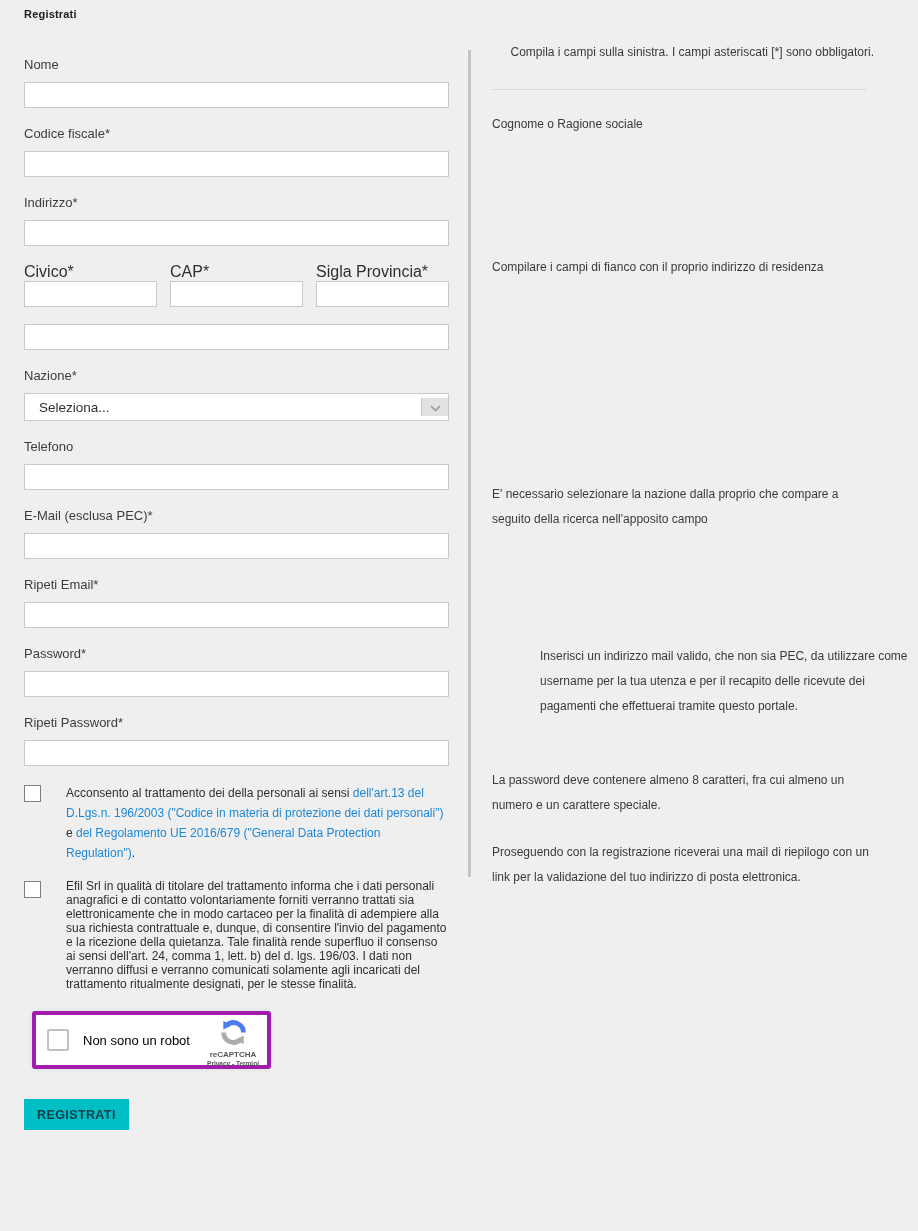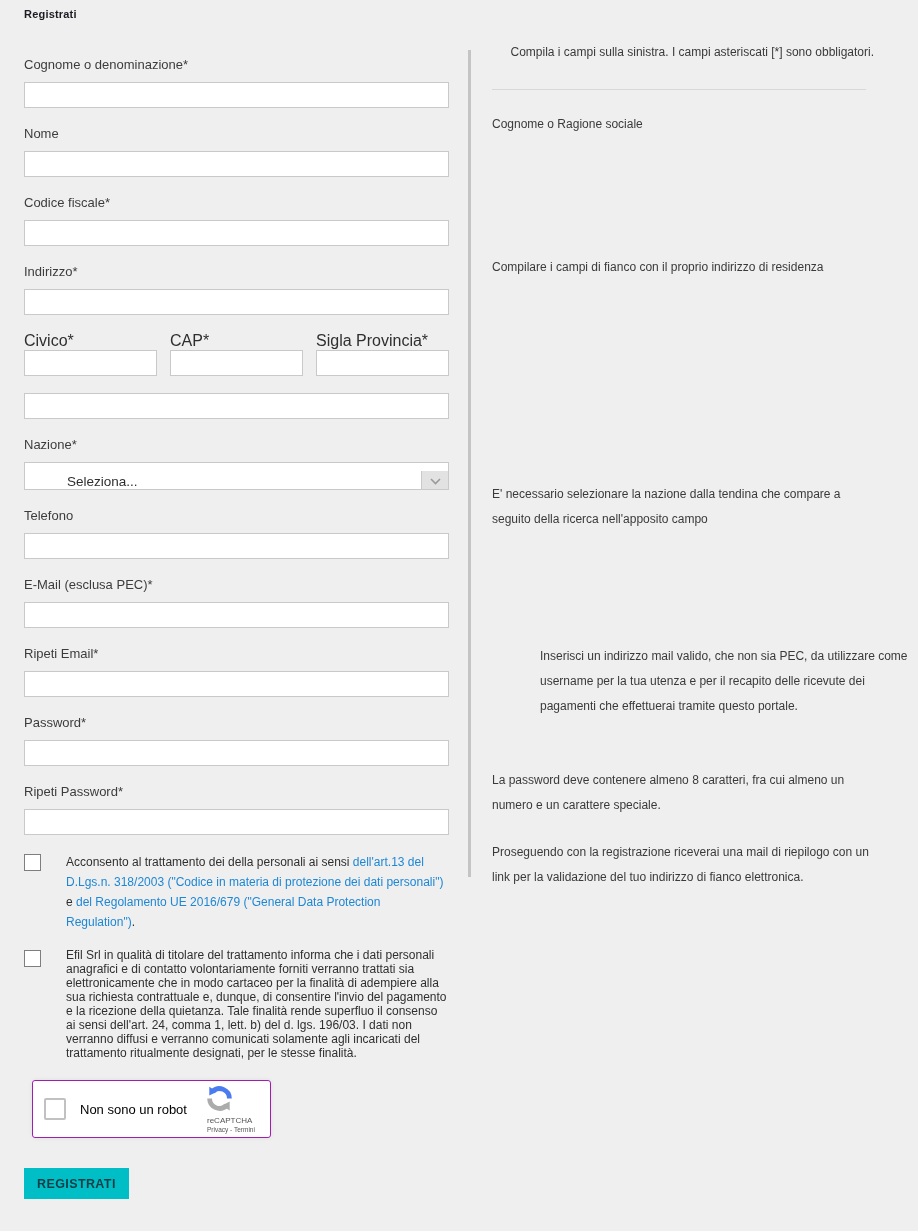--- a/index.html
+++ b/index.html
@@ -29,50 +29,50 @@
     padding: 0 8px; font-size: 13px; color: #333;
     font-family: "Liberation Sans", sans-serif;
     outline: none; display: block;
   }
   .row3 { display: flex; justify-content: space-between; margin-bottom: 17px; }
   .row3 .col { width: 133px; }
   
   .selectbox {
     height: 28px; box-sizing: border-box;
     border: 1px solid #c9c9c9; background: #fff;
-    display: flex; align-items: flex-end; cursor: pointer; padding-left: 28px;
+    display: flex; align-items: center; cursor: pointer;
   }
   .select-text { flex: 1; display: flex; align-items: center; padding-left: 14px; font-size: 13.5px; color: #2f2f2f; }
   .select-arrow {
     width: 26px; background: #e2e2e2; border-left: 1px solid #c9c9c9;
     display: flex; align-items: center; justify-content: center;
   }
   
   .cbrow { display: flex; }
   .cbrow.first { margin-bottom: 16px; }
   .cbox {
     width: 15px; height: 15px; flex: none; margin-top: 2px;
     border: 1px solid #7e7e7e; background: #fff; cursor: pointer;
   }
   .cbtext { margin-left: 25px; font-size: 12px; line-height: 20px; color: #2f2f2f; }
   .cbtext.dense { line-height: 14px; }
   .cblink { color: #1e87d5; cursor: pointer; text-decoration: none; }
   
   .captcha {
     margin: 20px 0 0 8px; width: 239px; height: 58px; box-sizing: border-box;
-    background: #fff; border: 1px solid #a21caf; border-radius: 3px;
+    background: #fff; border: 4px solid #a21caf; border-radius: 3px;
     box-shadow: 0 0 4px rgba(0,0,0,0.08);
     display: flex; align-items: center; position: relative;
   }
   .cap-check {
     width: 22px; height: 22px; box-sizing: border-box; margin-left: 11px;
     border: 2px solid #c1c1c1; border-radius: 2px; background: #fff; cursor: pointer;
   }
   .cap-label { margin-left: 14px; font-size: 13px; color: #000; }
-  .cap-brand { position: absolute; right: 5px; top: 5px; width: 58px; text-align: left; }
+  .cap-brand { position: absolute; right: 5px; top: 5px; width: 58px; text-align: center; font-weight: bold; }
   .cap-brand-name { font-size: 8px; color: #555; margin-top: 1px; }
   .cap-brand-links { font-size: 6.5px; color: #555; margin-top: 1px; }
   
   .submit-btn {
     margin-top: 30px; display: inline-block; border: none; cursor: pointer;
     background: #00bec6; color: #103e47;
     font-family: "Liberation Sans", sans-serif;
     font-size: 12.5px; font-weight: bold; letter-spacing: 0.4px;
     padding: 9px 13px 8px 13px;
   }
@@ -89,24 +89,20 @@
   .h-password { top: 768px; }
   .h-registration { top: 840px; }
 </style>
 </head>
 <body>
 
 <div class="page-title">Registrati</div>
 
 <div class="left-col">
 
-  <div class="fgroup">
-    <span class="flabel">Cognome o denominazione*</span>
-    <input class="tinput" type="text" style="">
-  </div>
 
   <div class="fgroup">
     <span class="flabel">Nome</span>
     <input class="tinput" type="text" style="">
   </div>
 
   <div class="fgroup">
     <span class="flabel">Codice fiscale*</span>
     <input class="tinput" type="text" style="">
   </div>
@@ -169,21 +165,21 @@
     <input class="tinput" type="password" style="">
   </div>
 
   <div class="fgroup">
     <span class="flabel">Ripeti Password*</span>
     <input class="tinput" type="password" style="">
   </div>
 
   <div class="cbrow first">
     <span class="cbox"></span>
-    <span class="cbtext"><span>Acconsento al trattamento dei della personali ai sensi </span><a class="cblink">dell'art.13 del D.Lgs.n. 318/2003 ("Codice in materia di protezione dei dati personali")</a><span> e </span><a class="cblink">del Regolamento UE 2016/679 ("General Data Protection Regulation")</a><span>.</span></span>
+    <span class="cbtext"><span>Acconsento al trattamento dei della personali ai sensi </span><a class="cblink">dell'art.13 del D.Lgs.n. 196/2003 ("Codice in materia di protezione dei dati personali")</a><span> e </span><a class="cblink">del Regolamento UE 2016/679 ("General Data Protection Regulation")</a><span>.</span></span>
   </div>
 
   <div class="cbrow">
     <span class="cbox"></span>
     <span class="cbtext dense">Efil Srl in qualità di titolare del trattamento informa che i dati personali anagrafici e di contatto volontariamente forniti verranno trattati sia elettronicamente che in modo cartaceo per la finalità di adempiere alla sua richiesta contrattuale e, dunque, di consentire l'invio del pagamento e la ricezione della quietanza. Tale finalità rende superfluo il consenso ai sensi dell'art. 24, comma 1, lett. b) del d. lgs. 196/03. I dati non verranno diffusi e verranno comunicati solamente agli incaricati del trattamento ritualmente designati, per le stesse finalità.</span>
   </div>
 
   <div class="captcha">
     <span class="cap-check"></span>
     <span class="cap-label">Non sono un robot</span>
@@ -204,16 +200,16 @@
   <button class="submit-btn">REGISTRATI</button>
 
 </div>
 
 <div class="vdivider"></div>
 
 <div class="help h-intro">Compila i campi sulla sinistra. I campi asteriscati [*] sono obbligatori.</div>
 <div class="help-hr hr1"></div>
 <div class="help h-surname">Cognome o Ragione sociale</div>
 <div class="help h-address">Compilare i campi di fianco con il proprio indirizzo di residenza</div>
-<div class="help h-nation">E' necessario selezionare la nazione dalla tendina che compare a seguito della ricerca nell'apposito campo</div>
+<div class="help h-nation">E' necessario selezionare la nazione dalla proprio che compare a seguito della ricerca nell'apposito campo</div>
 <div class="help h-email">Inserisci un indirizzo mail valido, che non sia PEC, da utilizzare come username per la tua utenza e per il recapito delle ricevute dei pagamenti che effettuerai tramite questo portale.</div>
 <div class="help h-password">La password deve contenere almeno 8 caratteri, fra cui almeno un numero e un carattere speciale.</div>
-<div class="help h-registration">Proseguendo con la registrazione riceverai una mail di riepilogo con un link per la validazione del tuo indirizzo di fianco elettronica.</div>
+<div class="help h-registration">Proseguendo con la registrazione riceverai una mail di riepilogo con un link per la validazione del tuo indirizzo di posta elettronica.</div>
 
 </body></html>

